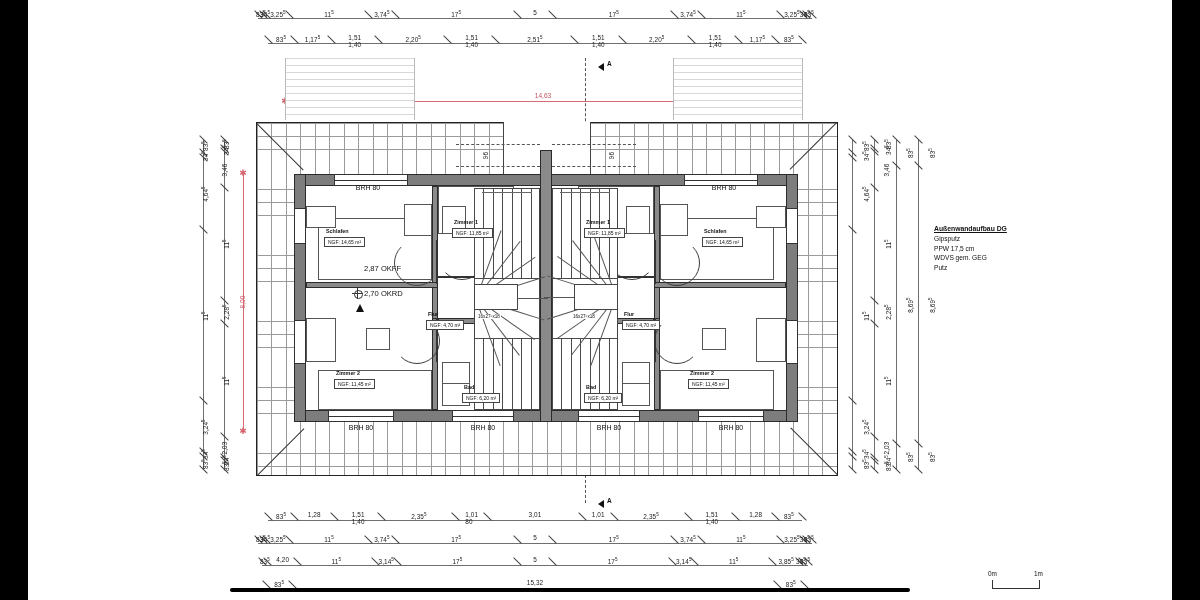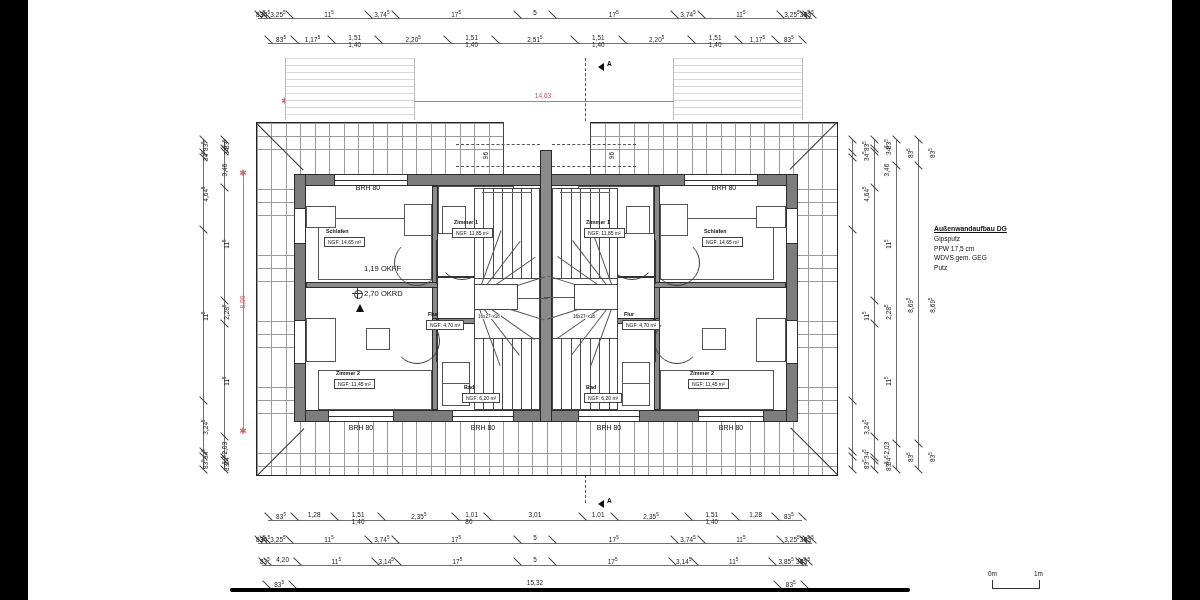--- a/index.html
+++ b/index.html
@@ -351,21 +351,21 @@
     <span class="rlabel" style="left:330px;top:262px;">Bad</span>
     <span class="rarea" style="left:328px;top:271px;">NGF: 6,20 m²</span>
 
     <span class="brh" style="left:112px;top:62px;">BRH 80</span>
     <span class="brh" style="left:468px;top:62px;">BRH 80</span>
     <span class="brh" style="left:105px;top:302px;">BRH 80</span>
     <span class="brh" style="left:227px;top:302px;">BRH 80</span>
     <span class="brh" style="left:353px;top:302px;">BRH 80</span>
     <span class="brh" style="left:475px;top:302px;">BRH 80</span>
 
-    <span class="okff" style="left:108px;top:142px;">1,19 OKFF</span>
+    <span class="okff" style="left:108px;top:142px;">2,87 OKFF</span>
     <span class="okff" style="left:108px;top:167px;">2,70 OKRD</span>
     <div class="abs" style="left:96px;top:166px;width:11px;height:11px;">
       <div style="position:absolute;left:0;top:5px;width:11px;height:1px;background:#333;"></div>
       <div style="position:absolute;left:5px;top:0;width:1px;height:11px;background:#333;"></div>
       <div style="position:absolute;left:2px;top:2px;width:7px;height:7px;border:1px solid #333;border-radius:50%;"></div>
     </div>
     <div class="abs" style="left:100px;top:182px;width:0;height:0;border-left:4px solid transparent;border-right:4px solid transparent;border-bottom:8px solid #111;"></div>
 
     <span class="dimtxt" style="left:226px;top:30px;transform:rotate(-90deg);">96</span>
     <span class="dimtxt" style="left:352px;top:30px;transform:rotate(-90deg);">96</span>

